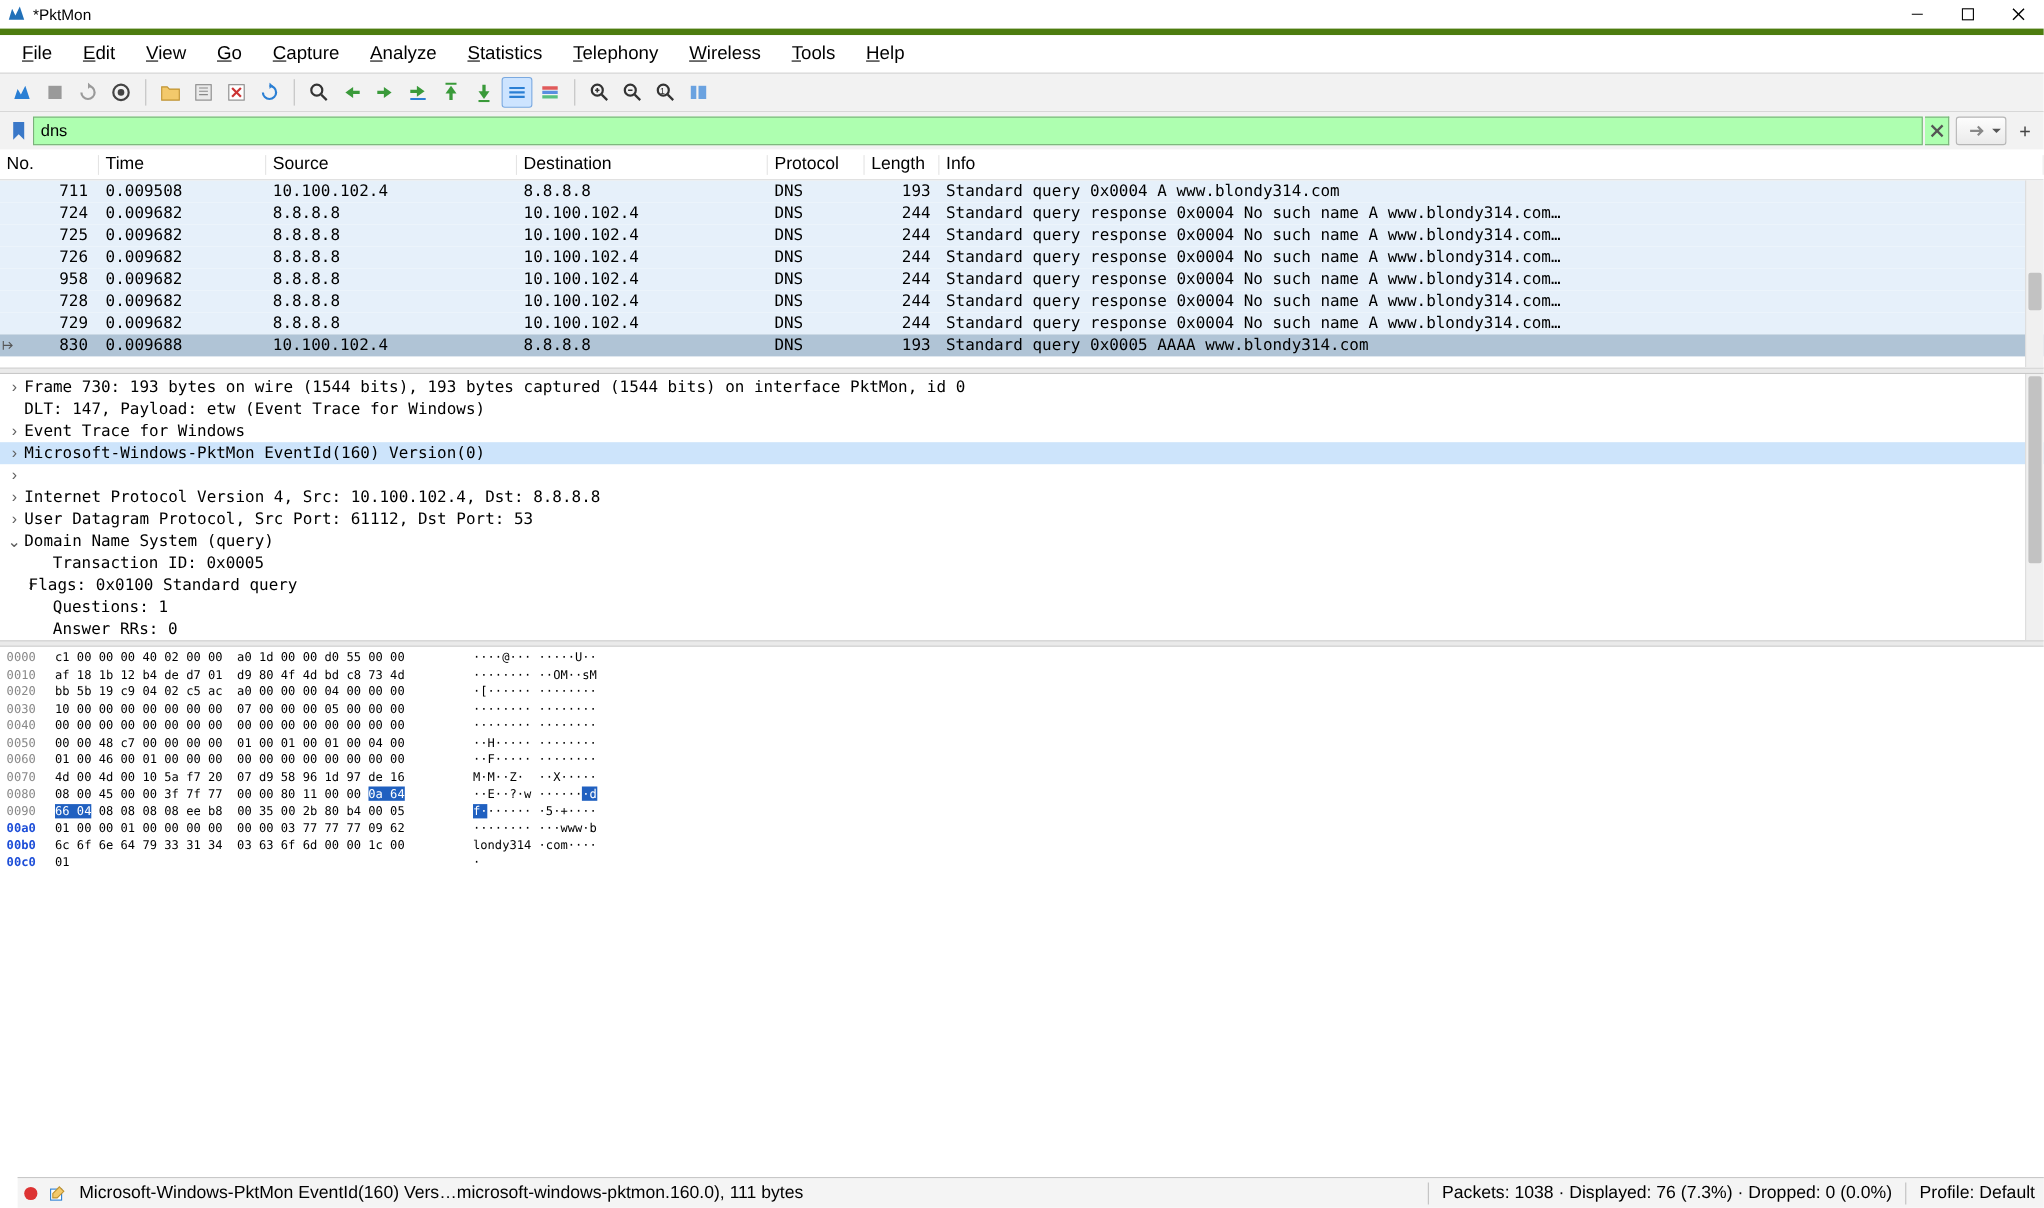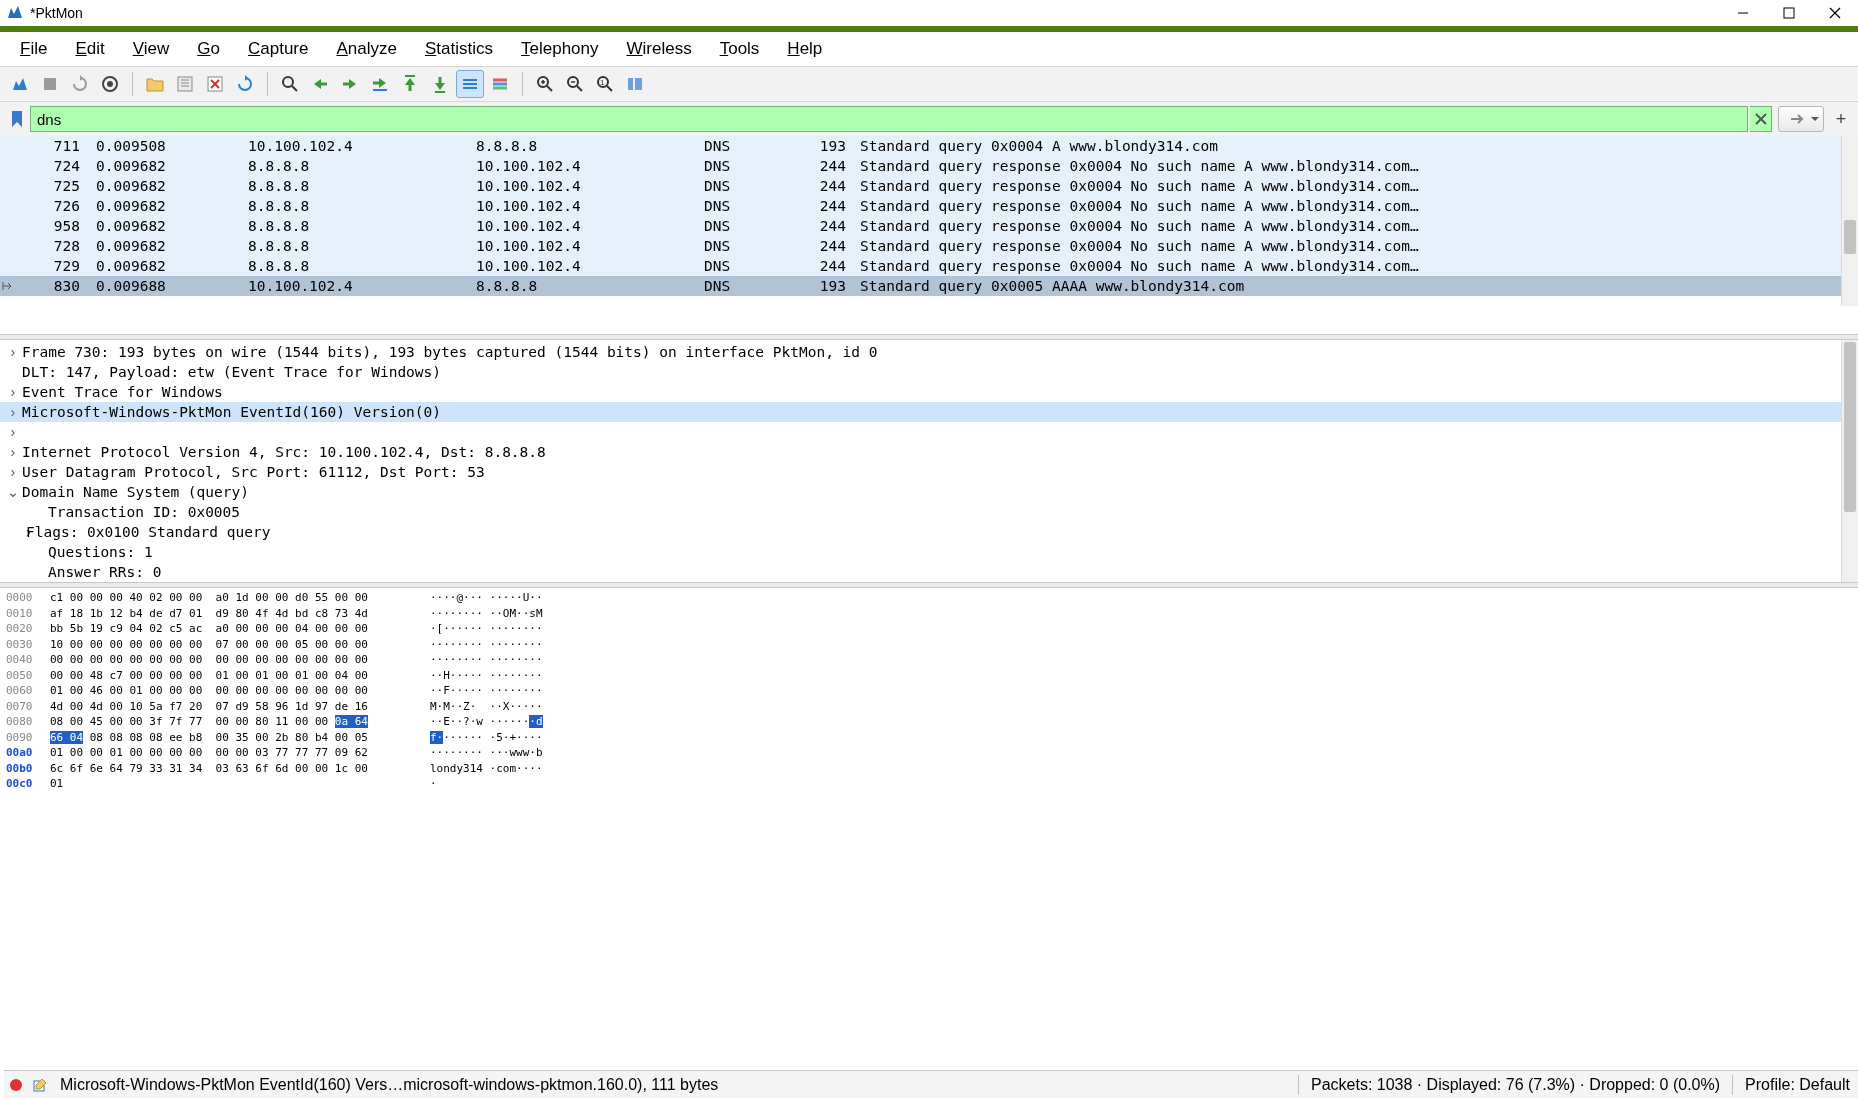--- a/index.html
+++ b/index.html
@@ -286,21 +286,21 @@
   .hex-line { display: flex; }
   .hx-off  { width: 44px; color: #888888; }
   .hx-b    { width: 380px; }
   .hx-a    { }
   .hx-hl   { background: #2060c0; color: #ffffff; }
   .hex-line.faded .hx-off { color: #1d4ed8; font-weight: bold; }
 
   
   .statusbar {
     position: absolute;
-    left: 4px; right: 0; bottom: 0;
+    left: 16px; right: 0; bottom: 0;
     height: 28px;
     display: flex;
     align-items: center;
     background: #f4f4f4;
     border-top: 1px solid #c8c8c8;
     font-size: 16px;
   }
   .statusbar .sb-icon {
     width: 24px;
     display: flex;
@@ -524,20 +524,29 @@
     </div>
   <div class="filter-apply">
       <svg width="18" height="12" style="margin-right:6px">
         <path d="M2 6 L12 6 M9 2 L13 6 L9 10" fill="none" stroke="#888" stroke-width="2"></path>
       </svg>
     </div>
   <div class="filter-add">+</div>
 </div>
 
 <div class="packet-list">
+  <div class="pl-head">
+    <div class="c-no">No.</div>
+    <div class="c-time">Time</div>
+    <div class="c-src">Source</div>
+    <div class="c-dst">Destination</div>
+    <div class="c-prot">Protocol</div>
+    <div class="c-len">Length</div>
+    <div class="c-info">Info</div>
+  </div>
   <div class="pl-body-wrap">
     <div class="pl-body" id="pl-body">
         <div class="pl-row">
           <div class="c-no">711</div>
           <div class="c-time">0.009508</div>
           <div class="c-src">10.100.102.4</div>
           <div class="c-dst">8.8.8.8</div>
           <div class="c-prot">DNS</div>
           <div class="c-len">193</div>
           <div class="c-info">Standard query 0x0004 A www.blondy314.com</div>

